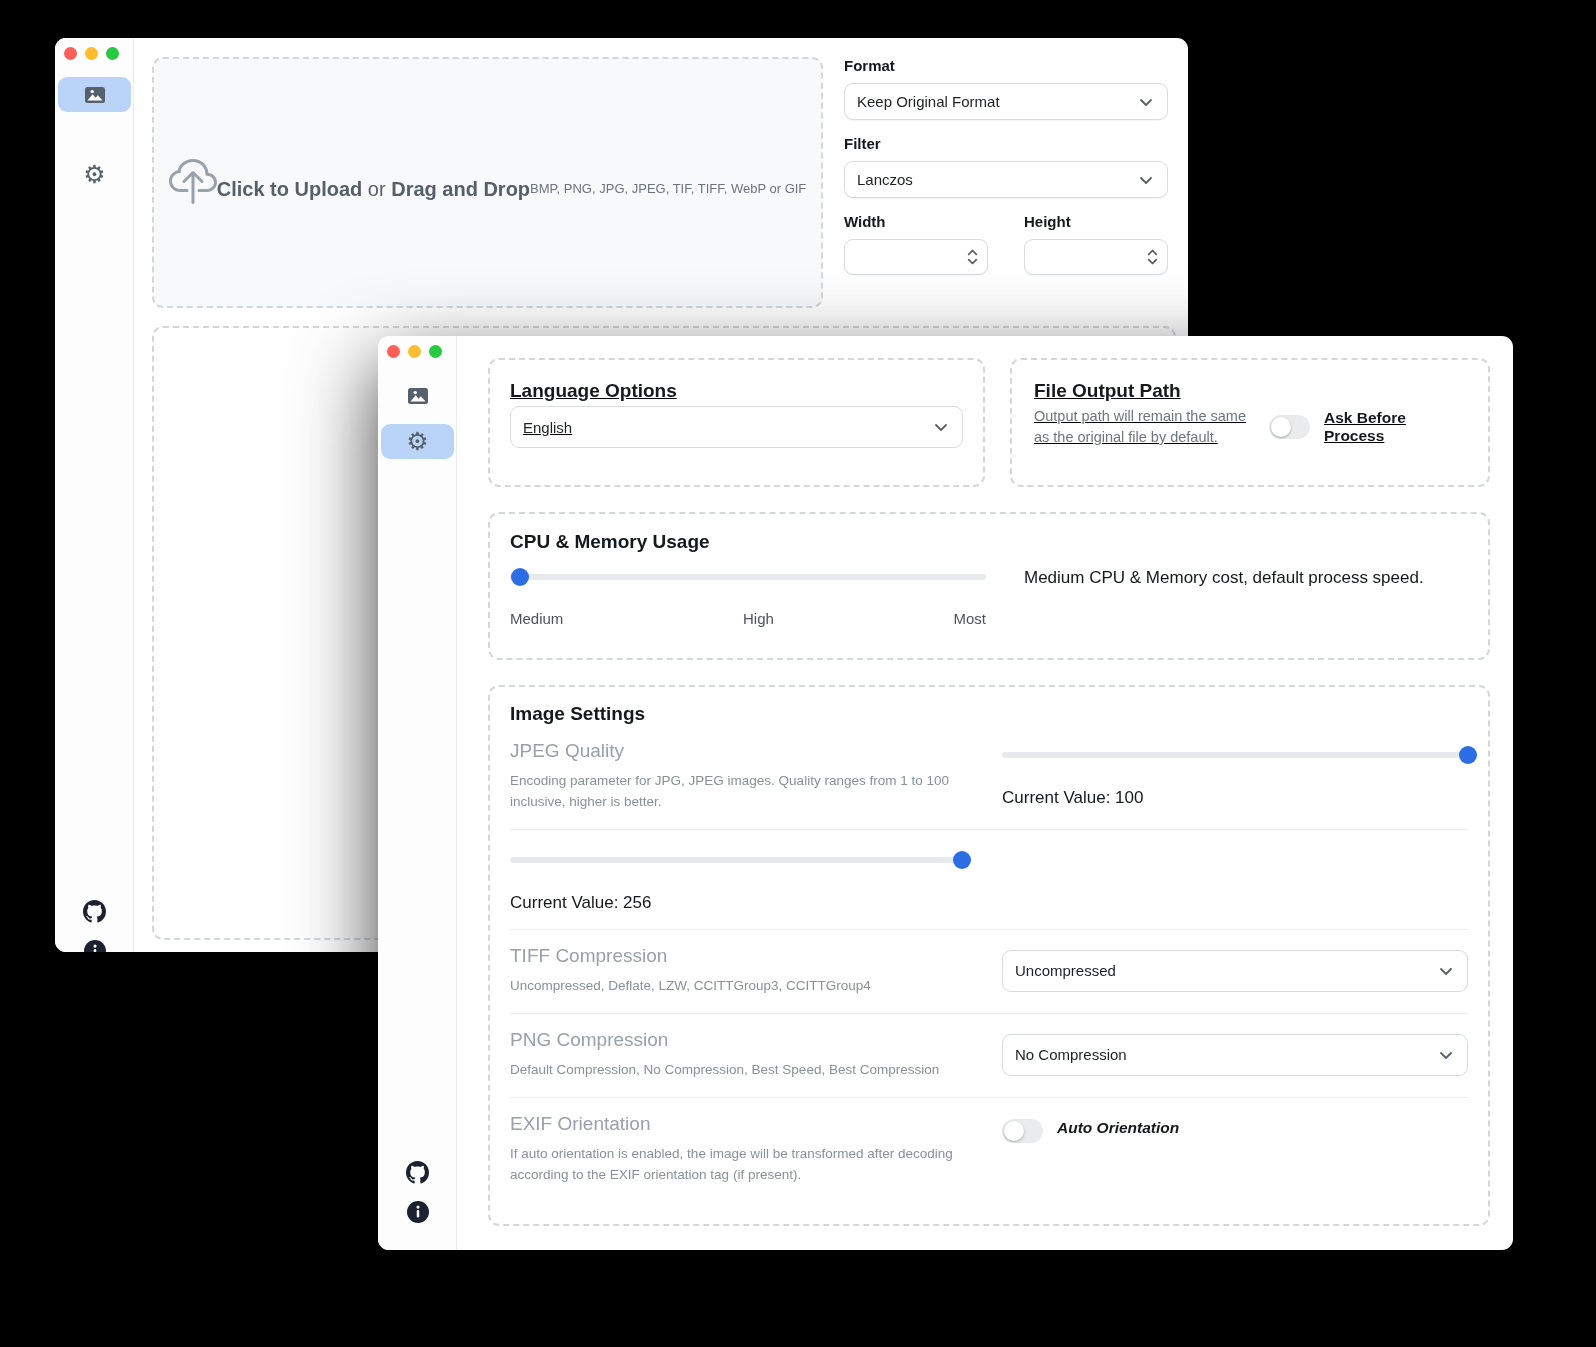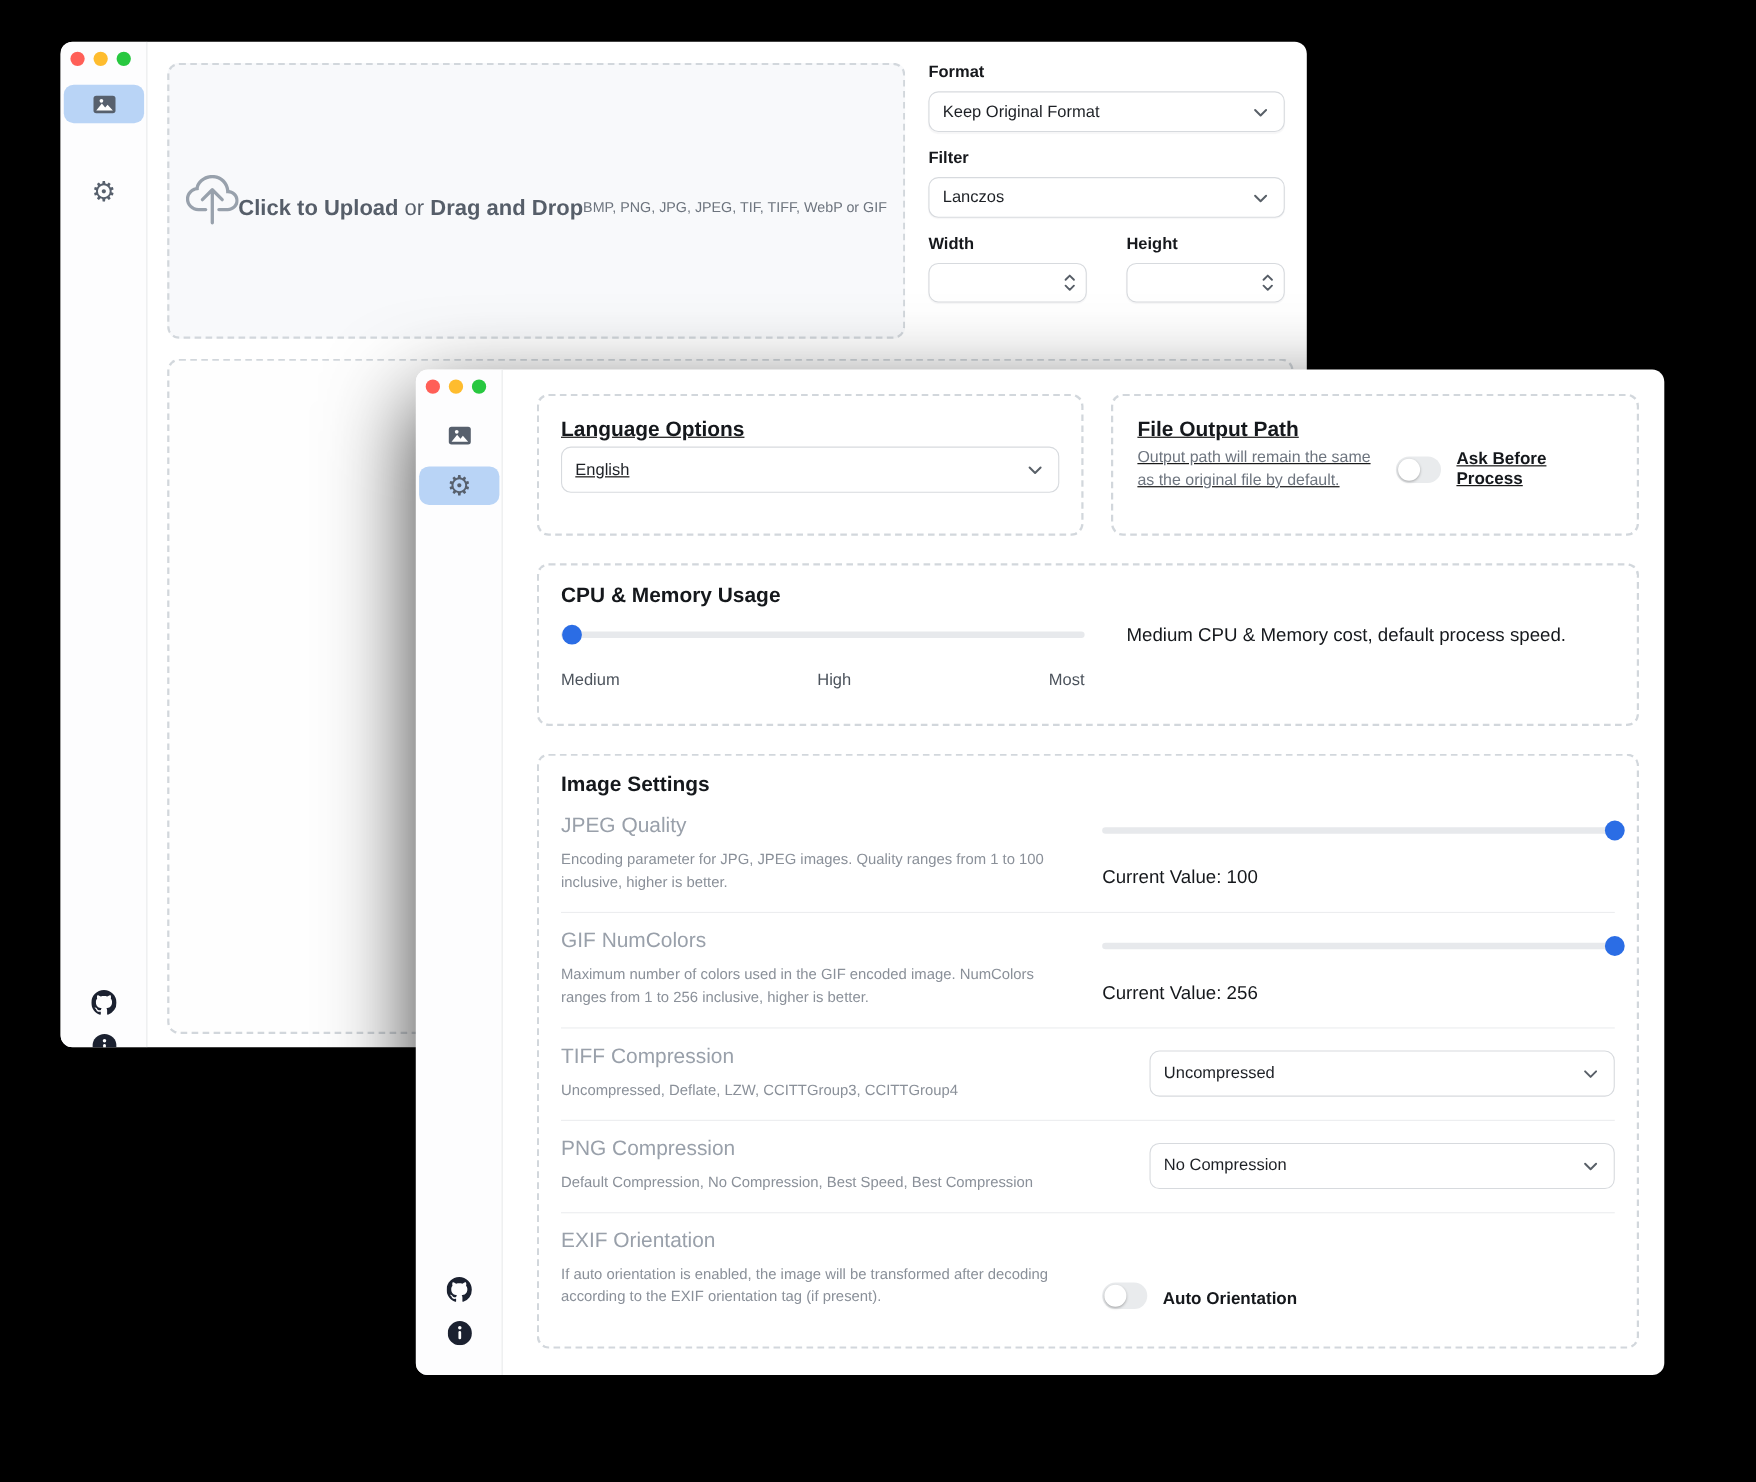--- a/index.html
+++ b/index.html
@@ -79,23 +79,23 @@
   .cpu-status { padding-top:15px; font-size:17px; color:#15181c; }
 
   .img-box { margin-top:25px; padding:16px 20px 0; height:541px; }
   .img-row { display:grid; grid-template-columns:1fr 466px; column-gap:40px;
              padding:15px 0 16px; border-bottom:1px solid #ecedef; }
   .img-row:last-child { border-bottom:none; }
   .img-name { font-size:19px; color:#99a0aa; }
   .img-desc { margin-top:9px; font-size:13.5px; color:#8a9099; line-height:1.55; max-width:485px; }
   .ctl-slider-wrap { padding-top:6px; }
   .cur-val { margin-top:24px; font-size:17px; color:#15181c; }
-  .ctl-select { align-self:center;margin-left:43px; }
+  .ctl-select { align-self:center; }
   .ctl-select .select { height:42px; }
-  .ctl-toggle { display:flex; align-items:flex-end; padding-top:6px; }
+  .ctl-toggle { display:flex; align-items:flex-start; padding-top:6px;font-style:italic; }
 
   .chev { flex:0 0 auto; }
   .icon-btn { cursor:pointer; display:flex; align-items:center; justify-content:center; }
 </style>
 </head>
 <body>
 
 <svg width="0" height="0" style="position:absolute">
   <defs>
     <g id="img-icon-g">
@@ -274,24 +274,20 @@
           <div class="ctl-slider-wrap">
             <div class="slider" style="--p: 100%;">
               <div class="track"></div>
               <div class="thumb"></div>
             </div>
             <div class="cur-val">Current Value: 100</div>
           </div>
         </div>
 
         <div class="img-row">
-          <div>
-            <div class="img-name">GIF NumColors</div>
-            <div class="img-desc">Maximum number of colors used in the GIF encoded image. NumColors ranges from 1 to 256 inclusive, higher is better.</div>
-          </div>
           <div class="ctl-slider-wrap">
             <div class="slider" style="--p: 100%;">
               <div class="track"></div>
               <div class="thumb"></div>
             </div>
             <div class="cur-val">Current Value: 256</div>
           </div>
         </div>
 
         <div class="img-row">

